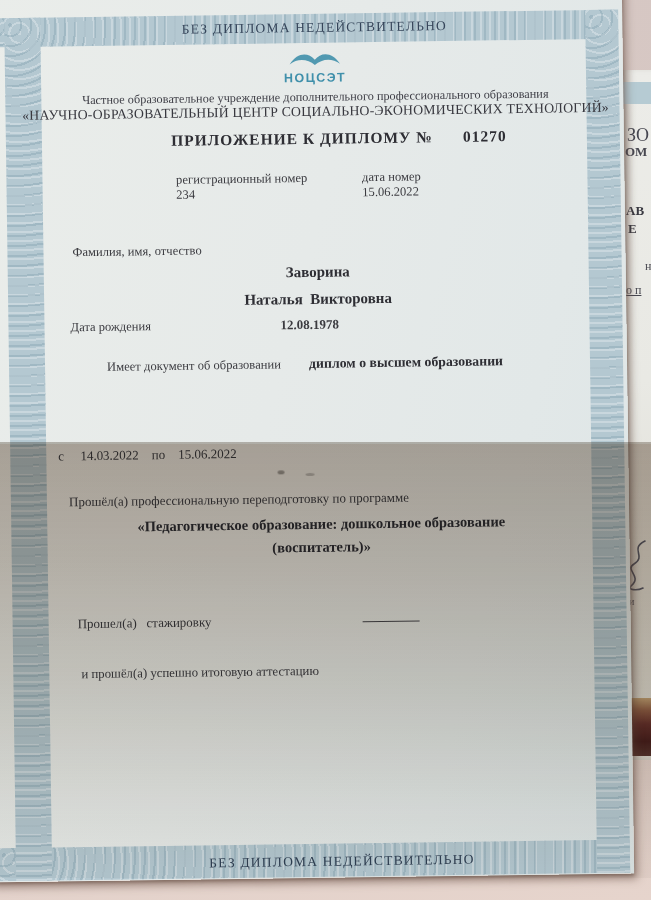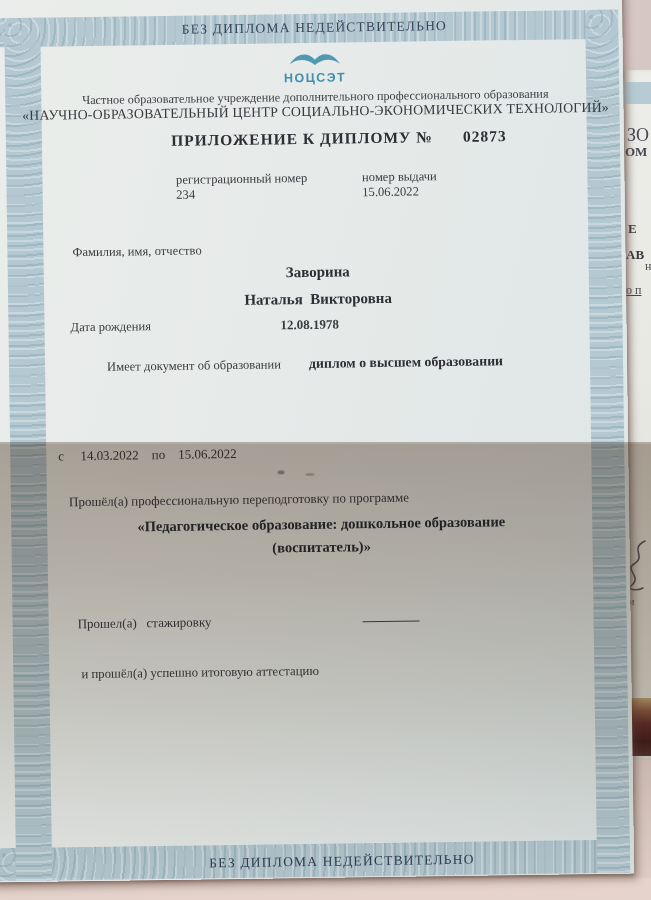--- a/index.html
+++ b/index.html
@@ -81,21 +81,21 @@
 
   .smudge { position:absolute; border-radius:50%; background:rgba(60,55,48,.45); filter:blur(.5px); }
 </style>
 </head>
 <body>
 
 <div class="behind-strip">
   <div class="behind-band"></div>
   <span class="frag" style="top:55px;  left:6px; font-size:18px;">ЗО</span>
   <span class="frag" style="top:74px;  left:4px; font-size:13px;font-weight:bold;">ОМ</span>
-  <span class="frag b" style="top:133px; left:5px; font-size:13px;margin-top:44px;">АВ</span>
+  <span class="frag b" style="top:133px; left:5px; font-size:13px;">АВ</span>
   <span class="frag b" style="top:151px; left:7px; font-size:13px;">Е</span>
   <span class="frag" style="top:189px; left:24px; font-size:12px;">ня</span>
   <span class="frag" style="top:213px; left:5px; font-size:12px;text-decoration:underline;">о п</span>
   <span class="frag" style="top:233px; left:7px; font-size:12px;margin-left:48px;">за</span>
   <svg class="scribble" width="26" height="56" viewBox="0 0 26 56">
     <path d="M22,3 C6,11 24,18 11,26 C1,32 20,38 8,48 C4,52 14,53 20,50" fill="none" stroke="#5c5c68" stroke-width="1.6" stroke-linecap="round"></path>
   </svg>
   <span class="frag" style="top:526px; left:4px; font-size:10px; color:#55555e;">ги</span>
   <div class="behind-cover"></div>
 </div>
@@ -113,29 +113,29 @@
       <path d="M4,34 C22,6 46,8 60,24 C74,8 98,6 116,34 C98,20 76,22 60,36 C44,22 22,20 4,34 Z" fill="#4090ab" opacity="0.9"></path>
     </svg>
   </div>
   <div class="c logo-text">НОЦСЭТ</div>
 
   <div class="c org1">Частное образовательное учреждение дополнительного профессионального образования</div>
   <div class="c org2">«НАУЧНО-ОБРАЗОВАТЕЛЬНЫЙ ЦЕНТР СОЦИАЛЬНО-ЭКОНОМИЧЕСКИХ ТЕХНОЛОГИЙ»</div>
 
   <div class="title-row">
     <span class="title-label">ПРИЛОЖЕНИЕ К ДИПЛОМУ №</span>
-    <span class="title-number">02873</span>
+    <span class="title-number">01270</span>
   </div>
 
   <div class="t small ink" style="left:183px; top:168px;">
     <span>регистрационный номер</span>
     <span>234</span>
   </div>
   <div class="t small ink" style="left:369px; top:168px;">
-    <span>номер выдачи</span>
+    <span>дата номер</span>
     <span>15.06.2022</span>
   </div>
 
   <div class="t small ink" style="left:91px; top:254px;">Фамилия, имя, отчество</div>
   <div class="c bold15" style="top:276px;">Заворина</div>
   <div class="c bold15" style="top:303px; white-space:pre;">Наталья  Викторовна</div>
 
   <div class="t small ink" style="left:88px; top:329px;">Дата рождения</div>
   <div class="t ink" style="left:298px; top:329px; font-size:13px;font-weight:bold;">12.08.1978</div>
 

